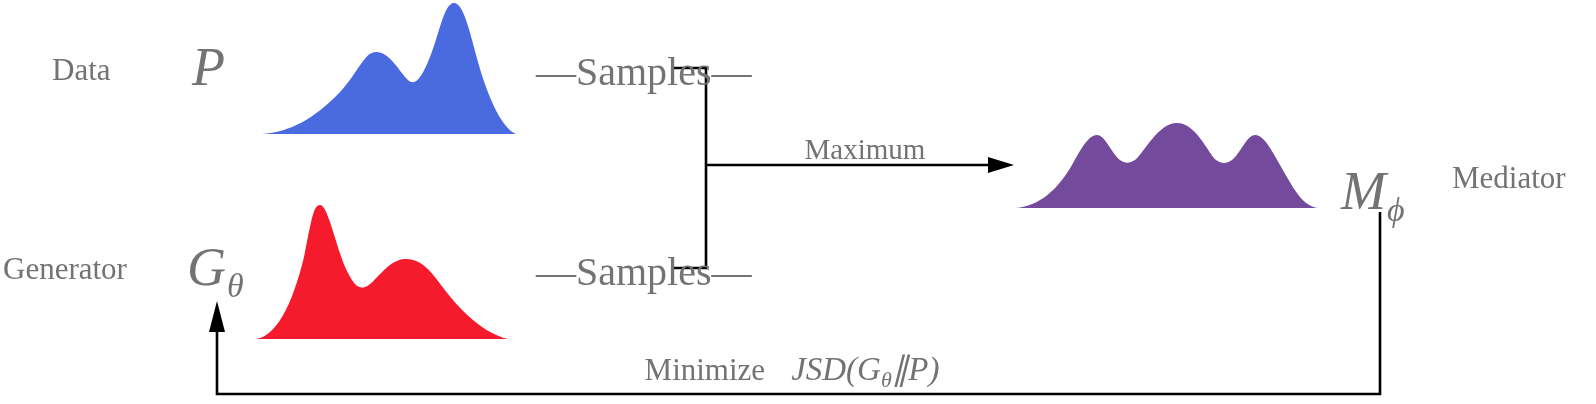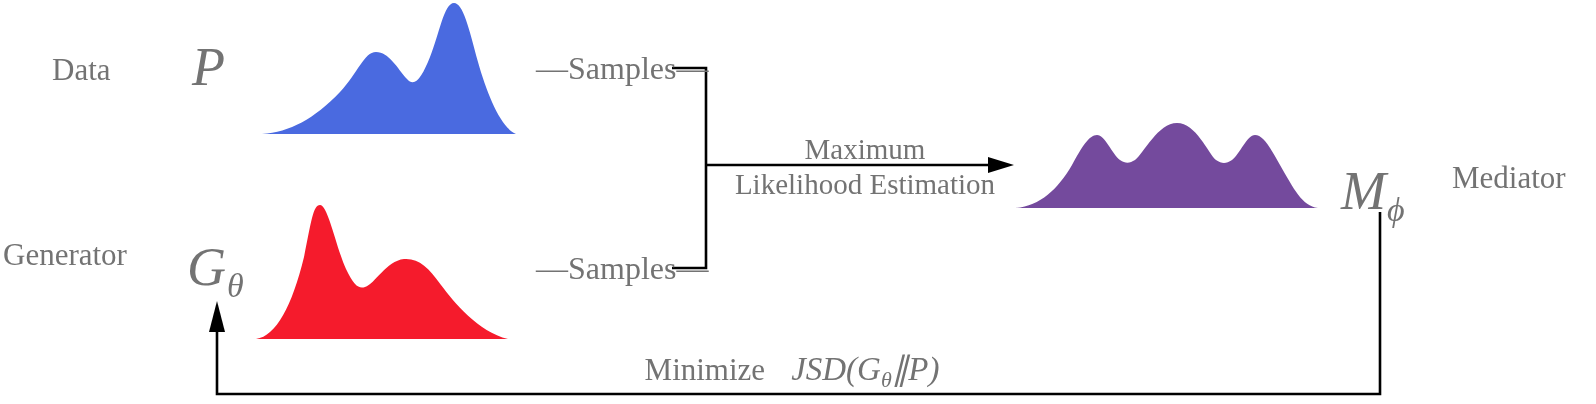--- a/index.html
+++ b/index.html
@@ -22,21 +22,21 @@
     white-space: nowrap;
   }
   .sym sub {
     font-style: italic;
     font-size: 34px;
     vertical-align: baseline;
     position: relative;
     top: 12px;
     left: 1px;
   }
-  .samples { font-size: 32px; line-height: 1; white-space: nowrap; }
+  .samples { font-size: 40px; line-height: 1; white-space: nowrap; }
   .mle-label {
     width: 310px;
     text-align: center;
     font-size: 29px;
     line-height: 35px;
   }
   .minimize-row {
     width: 420px;
     text-align: center;
     white-space: nowrap;
@@ -76,33 +76,32 @@
     <path d="M 4 134 C 32 132 56 119 82 92 C 100 73 106 52 118 52 C 131 52 139 68 149 79
              C 157 88 164 77 172 57 C 181 35 186 3 196 3 C 205 3 211 28 220 62
              C 229 94 243 128 258 134 Z" fill="#4a6ae0"></path>
   </svg>
 
   <div class="abs samples" style="left:536px; top:52px;">—Samples—</div>
   <div class="abs samples" style="left:536px; top:252px;">—Samples—</div>
 
   <div class="abs mle-label" style="left:710px; top:132px;">
     <div>Maximum</div>
-    <div>Likelihood Estimation</div>
   </div>
 
   <svg class="abs curve" style="left:1012px; top:107px;" width="310" height="104" viewBox="0 0 310 104">
     <path d="M 4 101 C 28 99 46 82 60 58 C 70 40 77 28 85 28 C 93 28 100 47 108 53
              C 114 57 118 56 123 53 C 132 46 146 16 165 16 C 184 16 196 46 204 53
              C 210 57 214 57 220 53 C 228 47 235 28 243 28 C 251 28 258 40 268 58
              C 282 82 290 99 306 101 Z" fill="#744a9d"></path>
   </svg>
   <div class="abs sym" style="left:1341px; top:148px;margin-top:16px;"><span>M</span><sub>ϕ</sub></div>
   <div class="abs lbl" style="left:1452px; top:161px;text-align:right;">Mediator</div>
 
-  <div class="abs lbl" style="left:3px; top:238px;">Generator</div>
+  <div class="abs lbl" style="left:3px; top:252px;">Generator</div>
   <div class="abs sym" style="left:187px; top:240px;"><span>G</span><sub>θ</sub></div>
   <svg class="abs curve" style="left:252px; top:201px;" width="260" height="141" viewBox="0 0 260 141">
     <path d="M 4 138 C 24 135 40 105 52 56 C 59 22 61 4 68 4 C 76 4 84 46 94 68
              C 102 85 107 88 113 86 C 123 83 134 60 152 58 C 167 57 176 66 189 84
              C 202 101 226 131 256 138 Z" fill="#f51b2c"></path>
   </svg>
 
   <div class="abs minimize-row" style="left:582px; top:349px;">
     <span class="minimize-prefix">Minimize</span><span class="minimize-formula"><span>JSD(G</span><sub>θ</sub><span>∥P)</span></span>
   </div>

